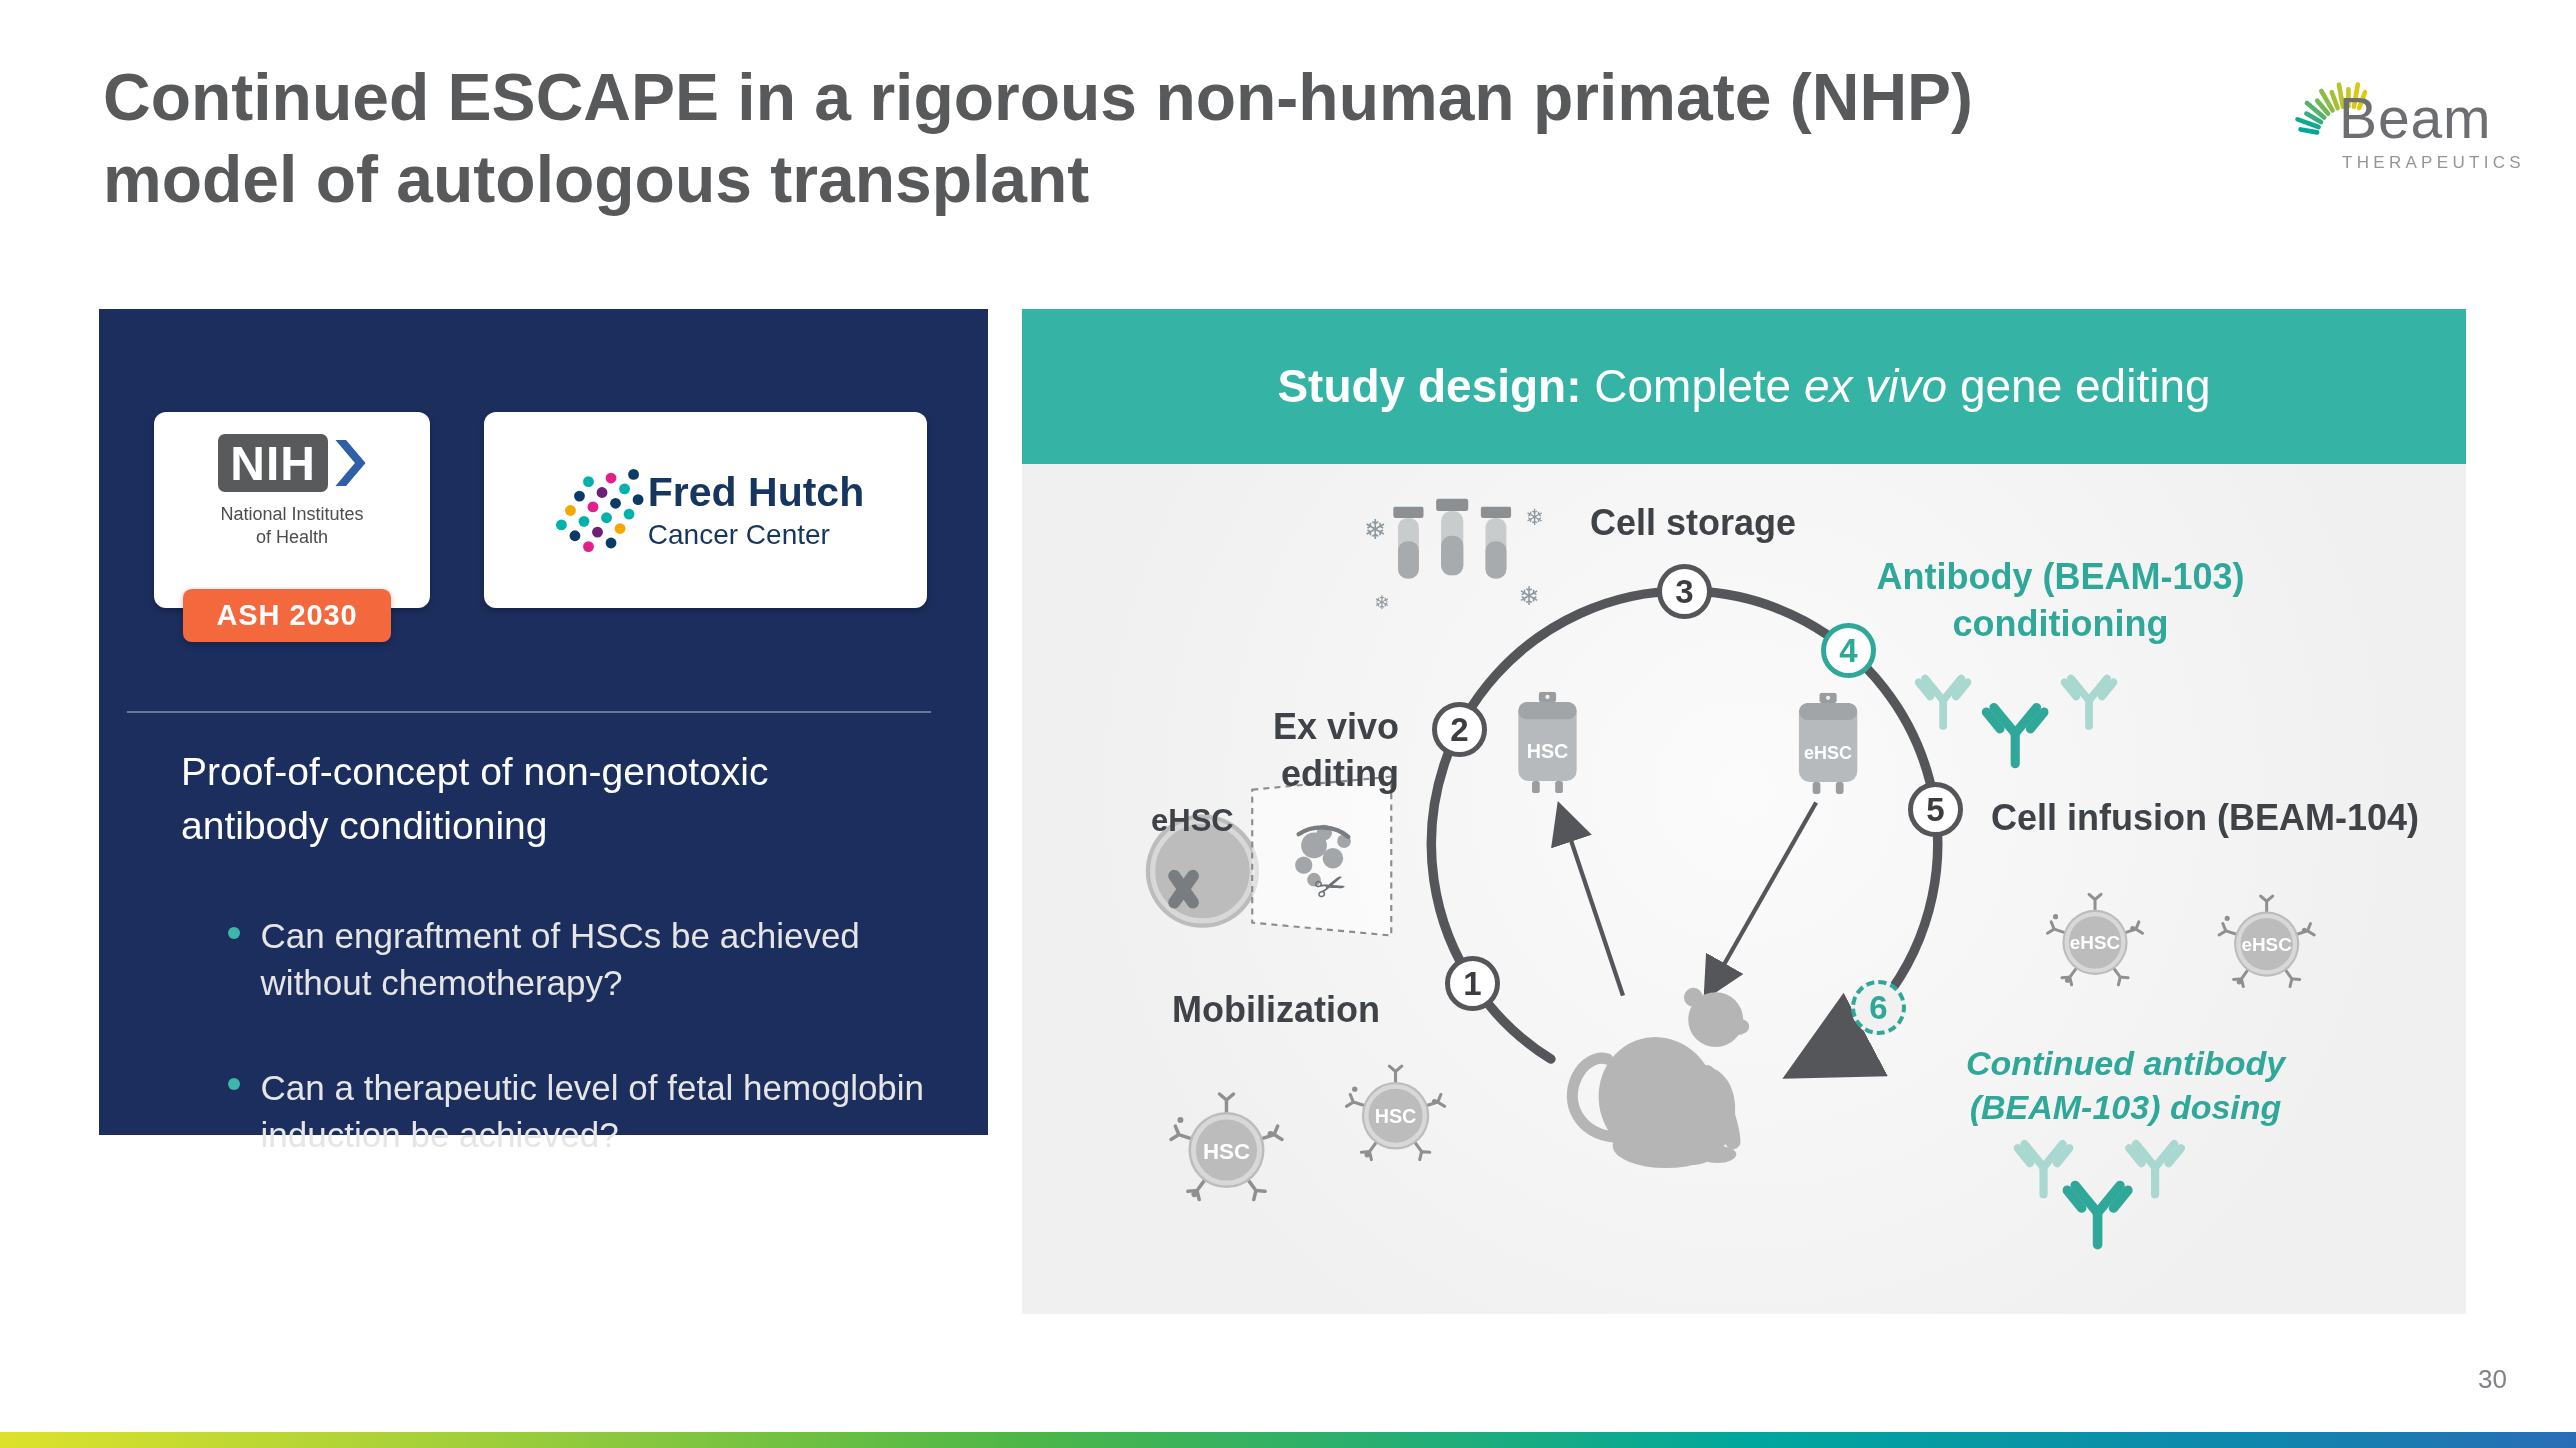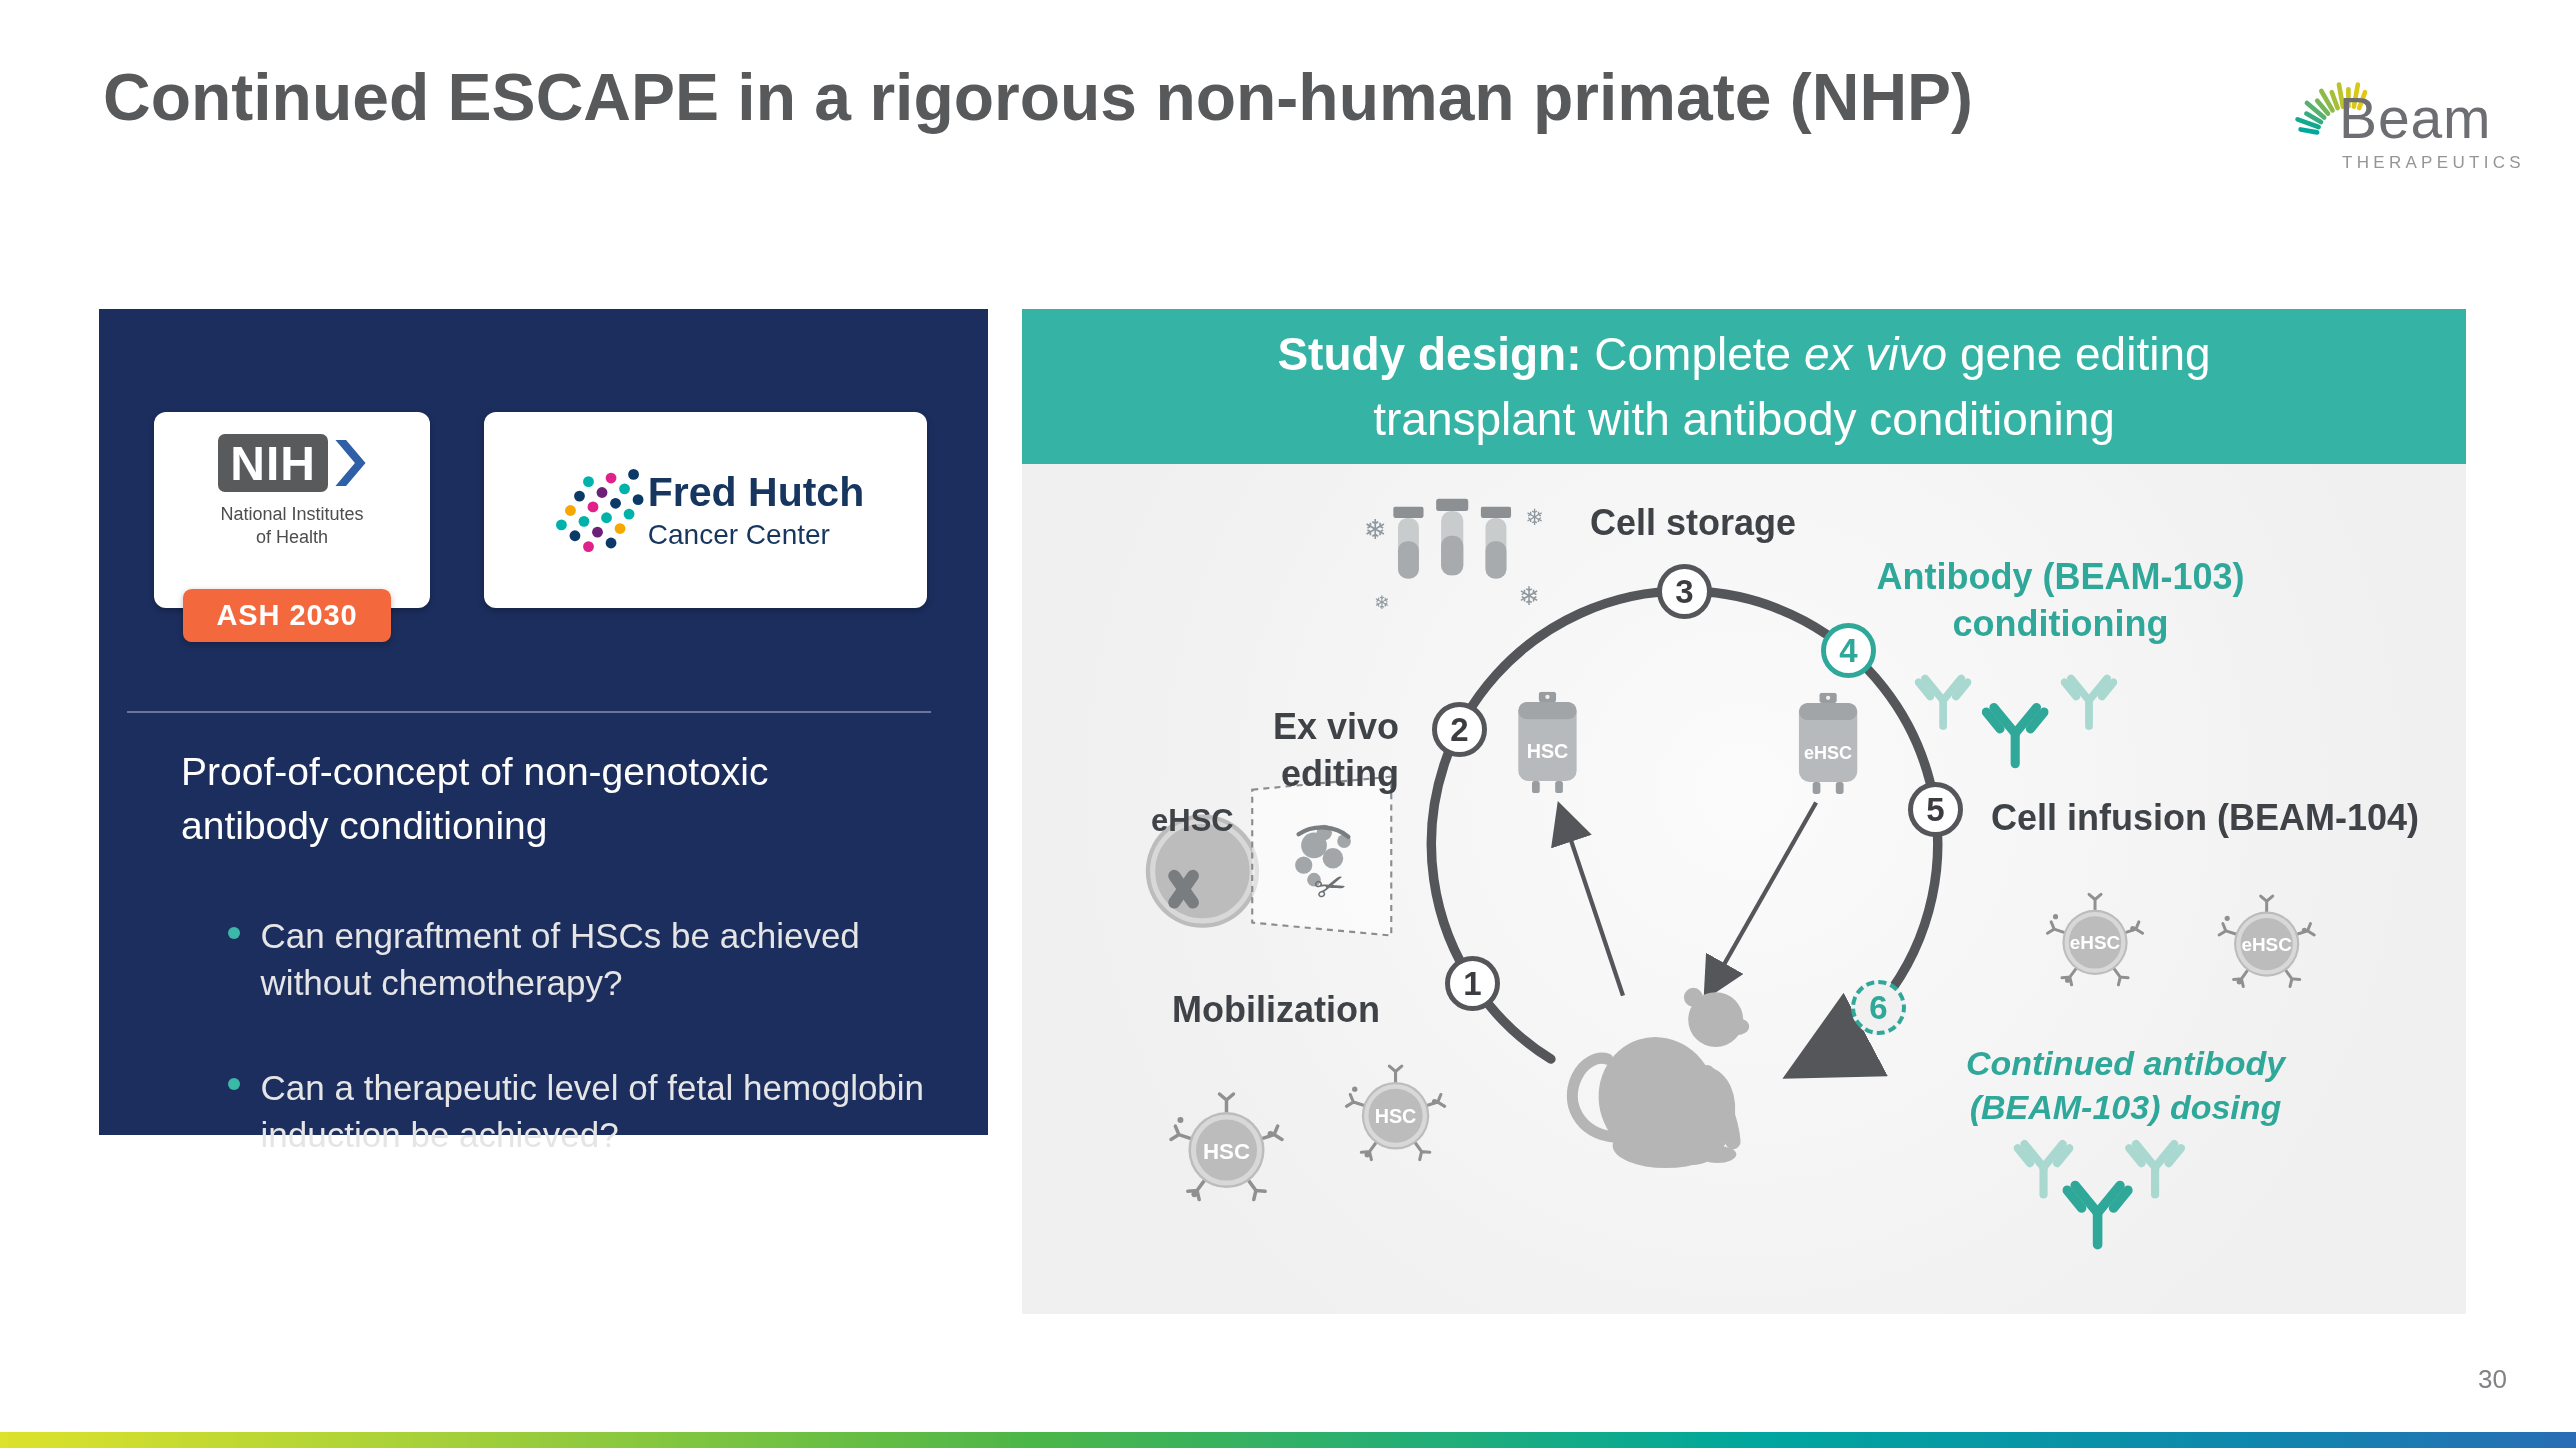--- a/index.html
+++ b/index.html
@@ -95,20 +95,21 @@
   }
   svg text { font-family:"Liberation Sans", sans-serif; }
 </style>
 </head>
 <body>
 
 <div class="slide">
 
   <h1 class="title">
     <span>Continued ESCAPE in a rigorous non-human primate (NHP)</span>
+    <span>model of autologous transplant</span>
   </h1>
 
   <div class="brand">
     <svg class="brand-burst" width="112" height="112" viewBox="0 0 120 120">
       <g stroke-width="5" stroke-linecap="round">
         <line x1="50.5" y1="86.1" x2="32.8" y2="83.0" stroke="#00a79d"></line>
         <line x1="52.1" y1="80.4" x2="29.5" y2="72.2" stroke="#13a98f"></line>
         <line x1="54.6" y1="75.0" x2="39.0" y2="66.0" stroke="#35ad7f"></line>
         <line x1="58.0" y1="70.1" x2="39.6" y2="54.7" stroke="#55b16c"></line>
         <line x1="62.1" y1="66.0" x2="50.6" y2="52.2" stroke="#73b65a"></line>
@@ -186,21 +187,20 @@
       </li>
     </ul>
   </div>
 
   <div class="study-panel">
 
     <div class="study-header">
       <div>
         <b>Study design:</b><span> Complete </span><span class="it">ex vivo</span><span> gene editing</span>
       </div>
-      <div>transplant with antibody conditioning</div>
     </div>
 
     <svg class="diagram-svg" width="1444" height="1005" viewBox="0 0 1682 1171">
       <defs>
         <marker id="arrow" markerWidth="10" markerHeight="10" refX="7.5" refY="5" orient="auto">
           <path d="M0 0 L10 5 L0 10 Z" fill="#54565a"></path>
         </marker>
         <symbol id="ab" viewBox="0 0 44 48">
           <g fill="none" stroke="currentColor" stroke-width="6" stroke-linecap="round">
             <path d="M22 24 V44"></path>

